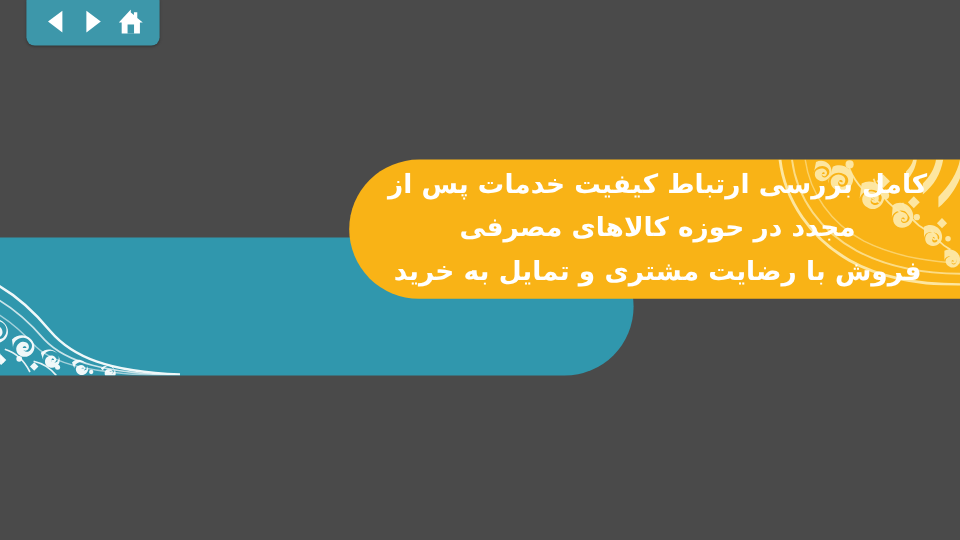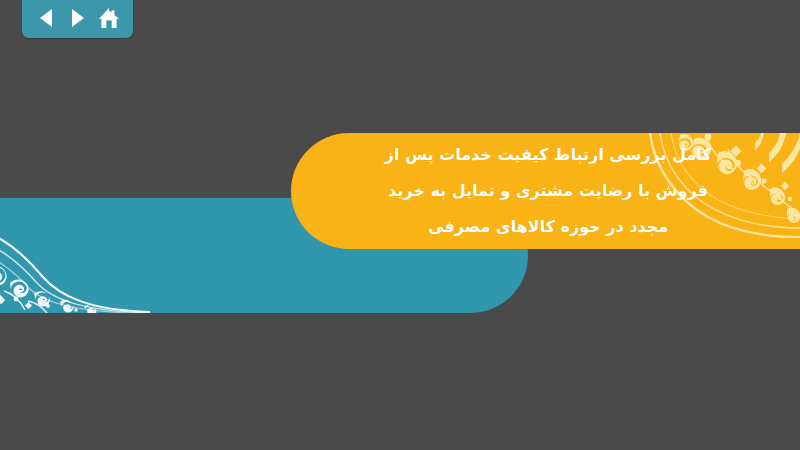--- a/index.html
+++ b/index.html
@@ -113,21 +113,21 @@
     align-items: center;
     justify-content: center;
     direction: rtl;
     padding-right: 6px;
     pointer-events: none;
   }
 
   .title-line {
     color: #ffffff;
     font-family: "DejaVu Sans", sans-serif;
-    font-size: 16px;
+    font-size: 22px;
     font-weight: bold;
     line-height: 36px;
     white-space: nowrap;
     text-align: center;
     direction: rtl;
     unicode-bidi: isolate;
     letter-spacing: 0px;
   }
 </style>
 </head>
@@ -200,22 +200,22 @@
         <path d="M60,2 c4,14 14,26 27,34"></path>
         <path d="M82,16 c4,12 13,22 24,29"></path>
         <path d="M106,36 c4,10 11,18 20,23"></path>
         <path d="M130,58 c3,8 9,13 16,17"></path>
       </g>
     </svg>
   </div>
 
   <div id="title-block">
     <div class="title-line">کامل بررسی ارتباط کیفیت خدمات پس از</div>
+    <div class="title-line">مجدد در حوزه کالاهای مصرفی</div>
     <div class="title-line">فروش با رضایت مشتری و تمایل به خرید</div>
-    <div class="title-line">مجدد در حوزه کالاهای مصرفی</div>
   </div>
 
   <div id="navbar">
 
     <div class="nav-btn">
       <span>
         <svg width="18" height="20" viewBox="0 0 18 20" xmlns="http://www.w3.org/2000/svg">
           <path d="M15 1 L15 19 L3 10 Z" fill="#ffffff"></path>
         </svg>
       </span>

